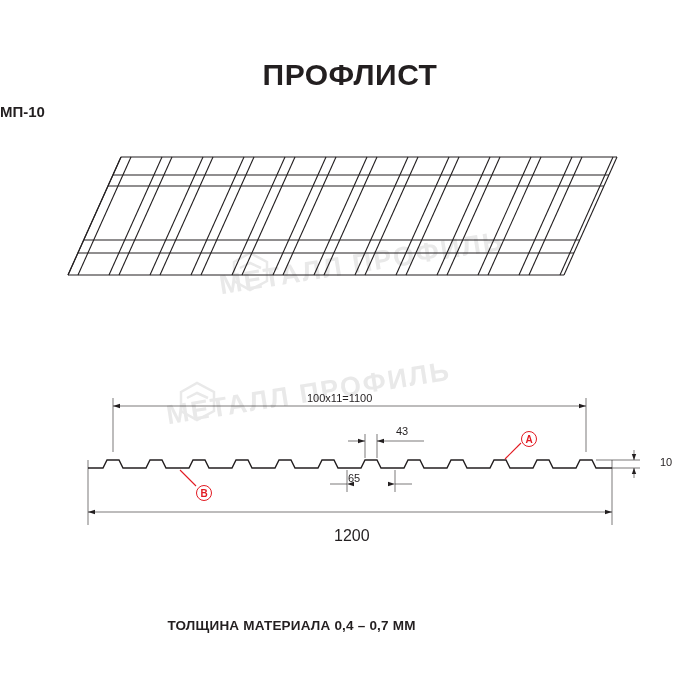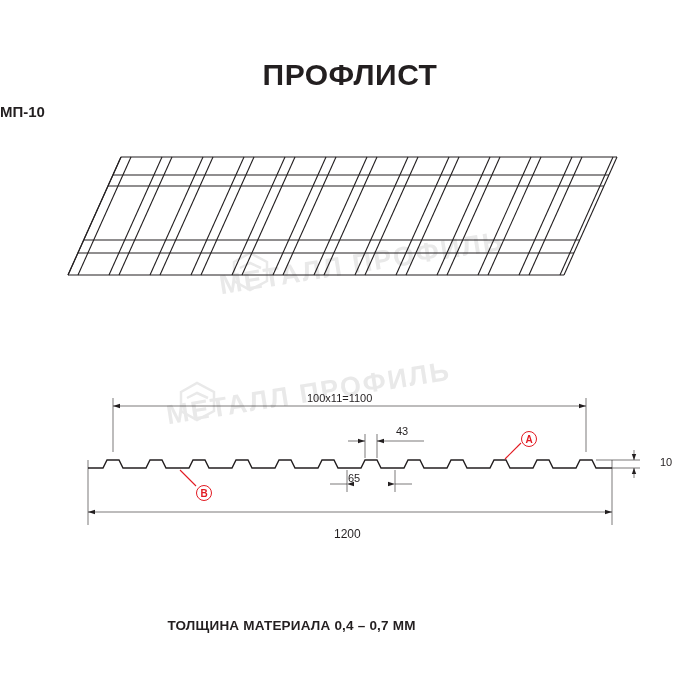--- a/index.html
+++ b/index.html
@@ -220,18 +220,18 @@
   </g>
 </svg>
 
 <div class="title">ПРОФЛИСТ</div>
 <div class="subtitle">МП-10</div>
 
 <div class="dim-label" style="left:307px; top:392px;">100х11=1100</div>
 <div class="dim-label" style="left:396px; top:425px;">43</div>
 <div class="dim-label" style="left:348px; top:472px;">65</div>
 <div class="dim-label" style="left:628px; top:456px;margin-left:32px;">10</div>
-<div class="dim-label" style="left:334px; top:527px; font-size:12px;">1200</div>
+<div class="dim-label" style="left:334px; top:527px; font-size:16px;">1200</div>
 
 <div class="callout" style="left:521px; top:431px;">A</div>
 <div class="callout" style="left:196px; top:485px;">B</div>
 
 <div class="footer">ТОЛЩИНА МАТЕРИАЛА 0,4 – 0,7 ММ</div>
 
 </body></html>

